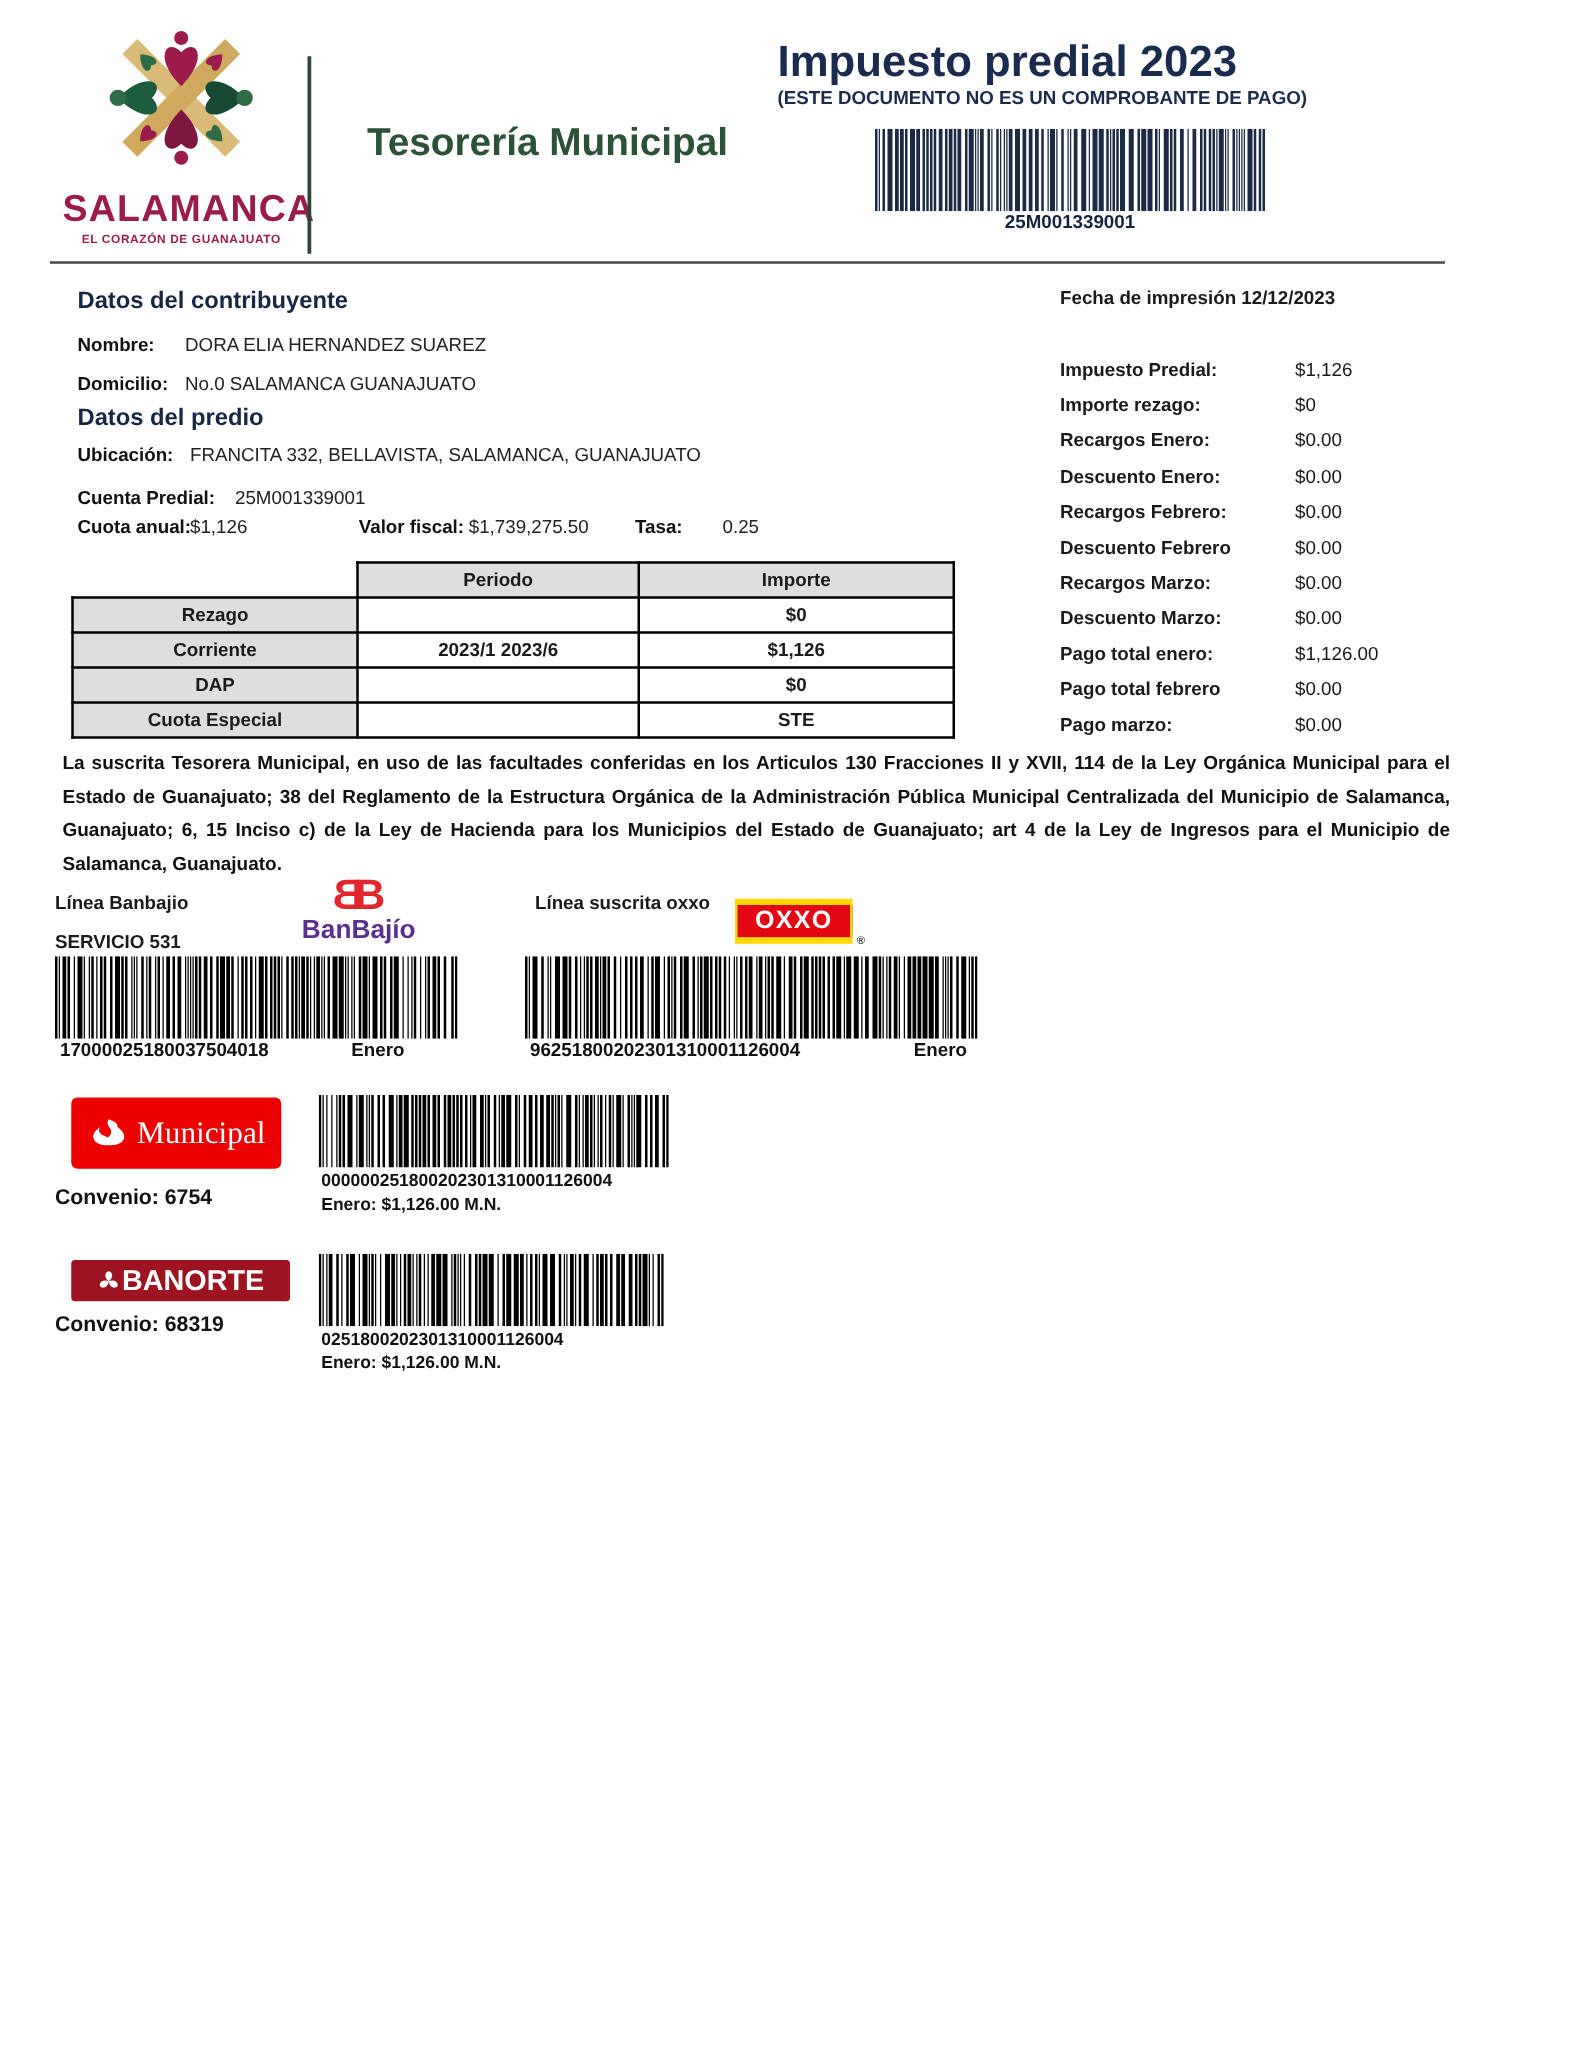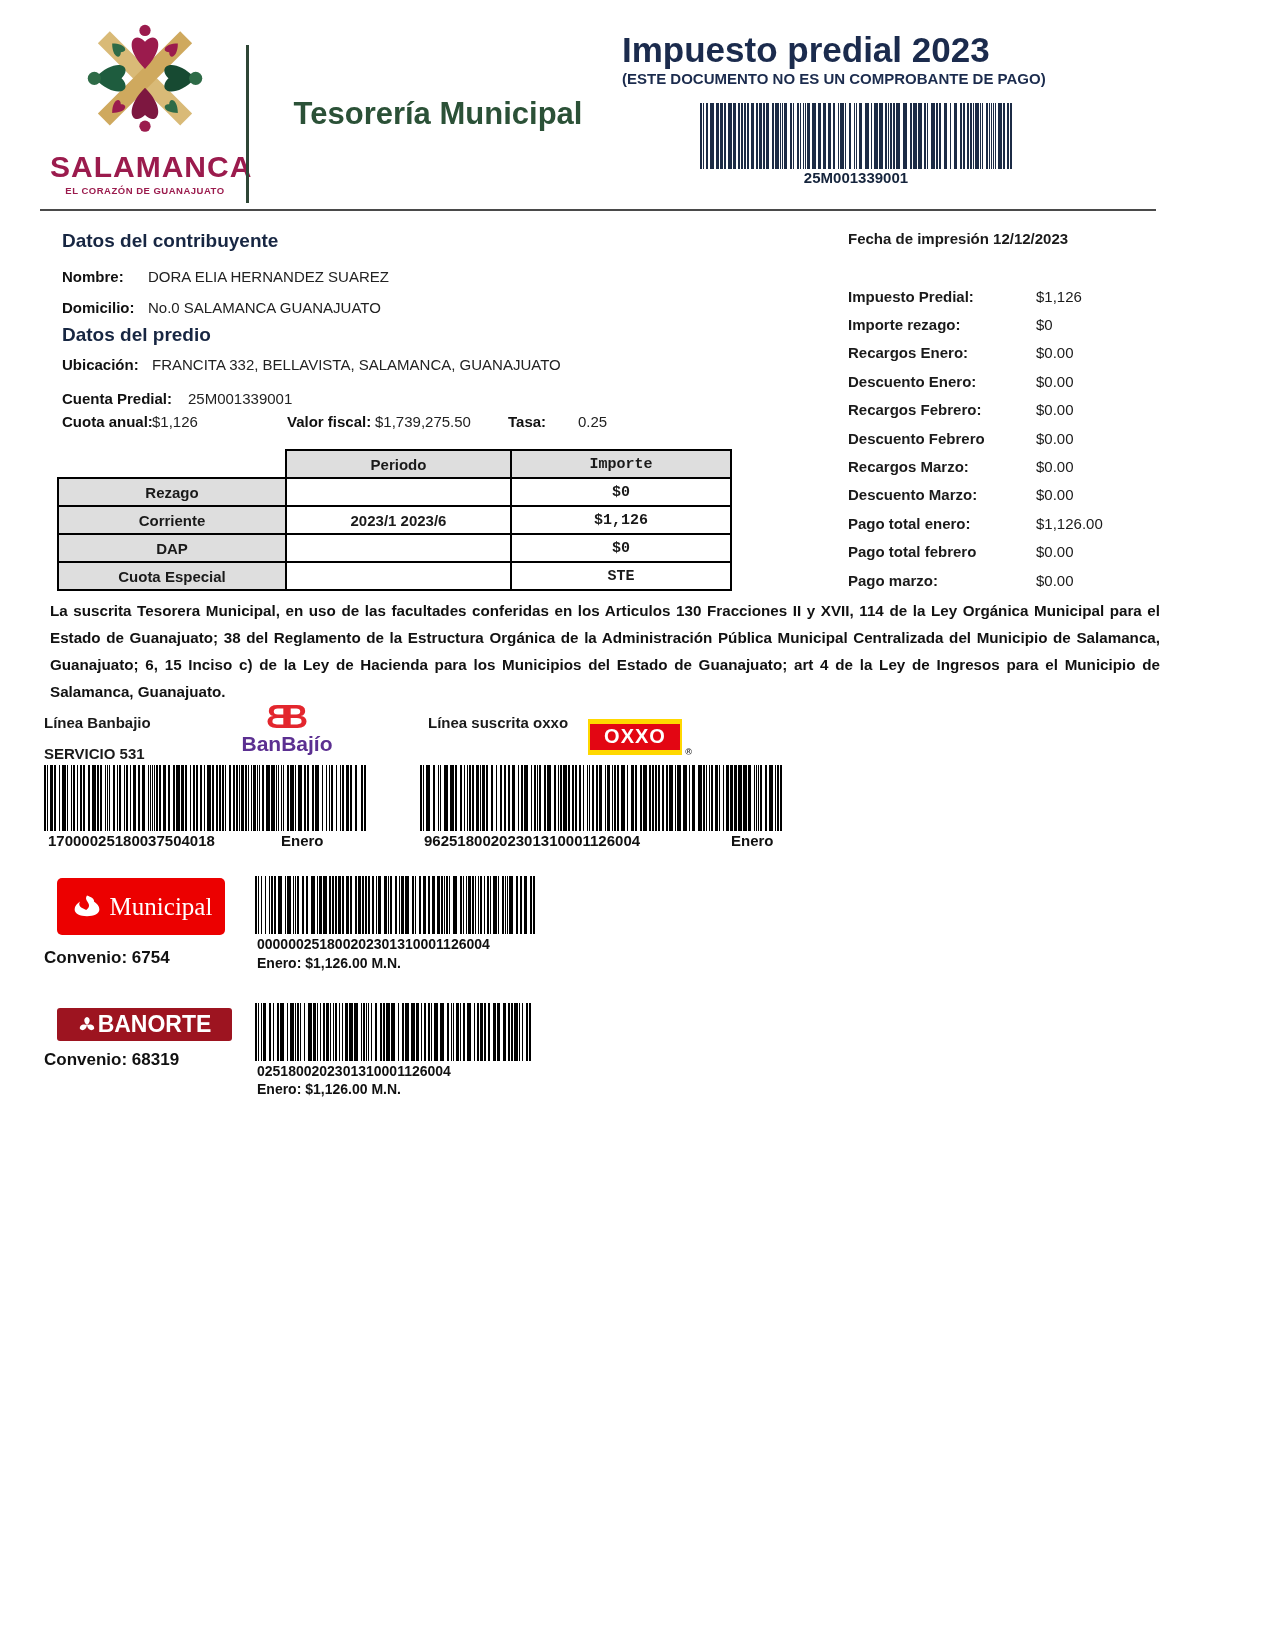--- a/index.html
+++ b/index.html
@@ -27,21 +27,21 @@
   
   .sec-title { font-size:19px; font-weight:800; color:#172642; }
   .fld-label { font-size:15px; font-weight:bold; color:#111; }
   .fld-value { font-size:15px; color:#222; }
 
   
   .charges { left:57px; top:449px; border-collapse:collapse; table-layout:fixed;border-radius:10px; }
   .charges td, .charges th { border:2px solid #000; height:28px; text-align:center; font-size:15px; font-weight:bold; padding:0; }
   .charges .c1 { width:228px; }
   .charges .c2 { width:225px; }
-  .charges .c3 { width:220px;font-family:Liberation Mono, monospace; }
+  .charges .c3 { width:252px; }
   .charges th { background:#dedede; }
   .charges th.ghost { border:none; background:#fff; }
   .charges td.lbl { background:#dedede; }
 
   
   .print-date { left:848px; top:230px; font-size:15px; font-weight:bold; }
   .summary-rows { left:848px; top:282px; width:330px; }
   .summary-row { display:flex; height:28.4px; align-items:center; }
   .summary-row .lbl { width:188px; font-size:15px; font-weight:bold; }
   .summary-row .val { font-size:15px; }

